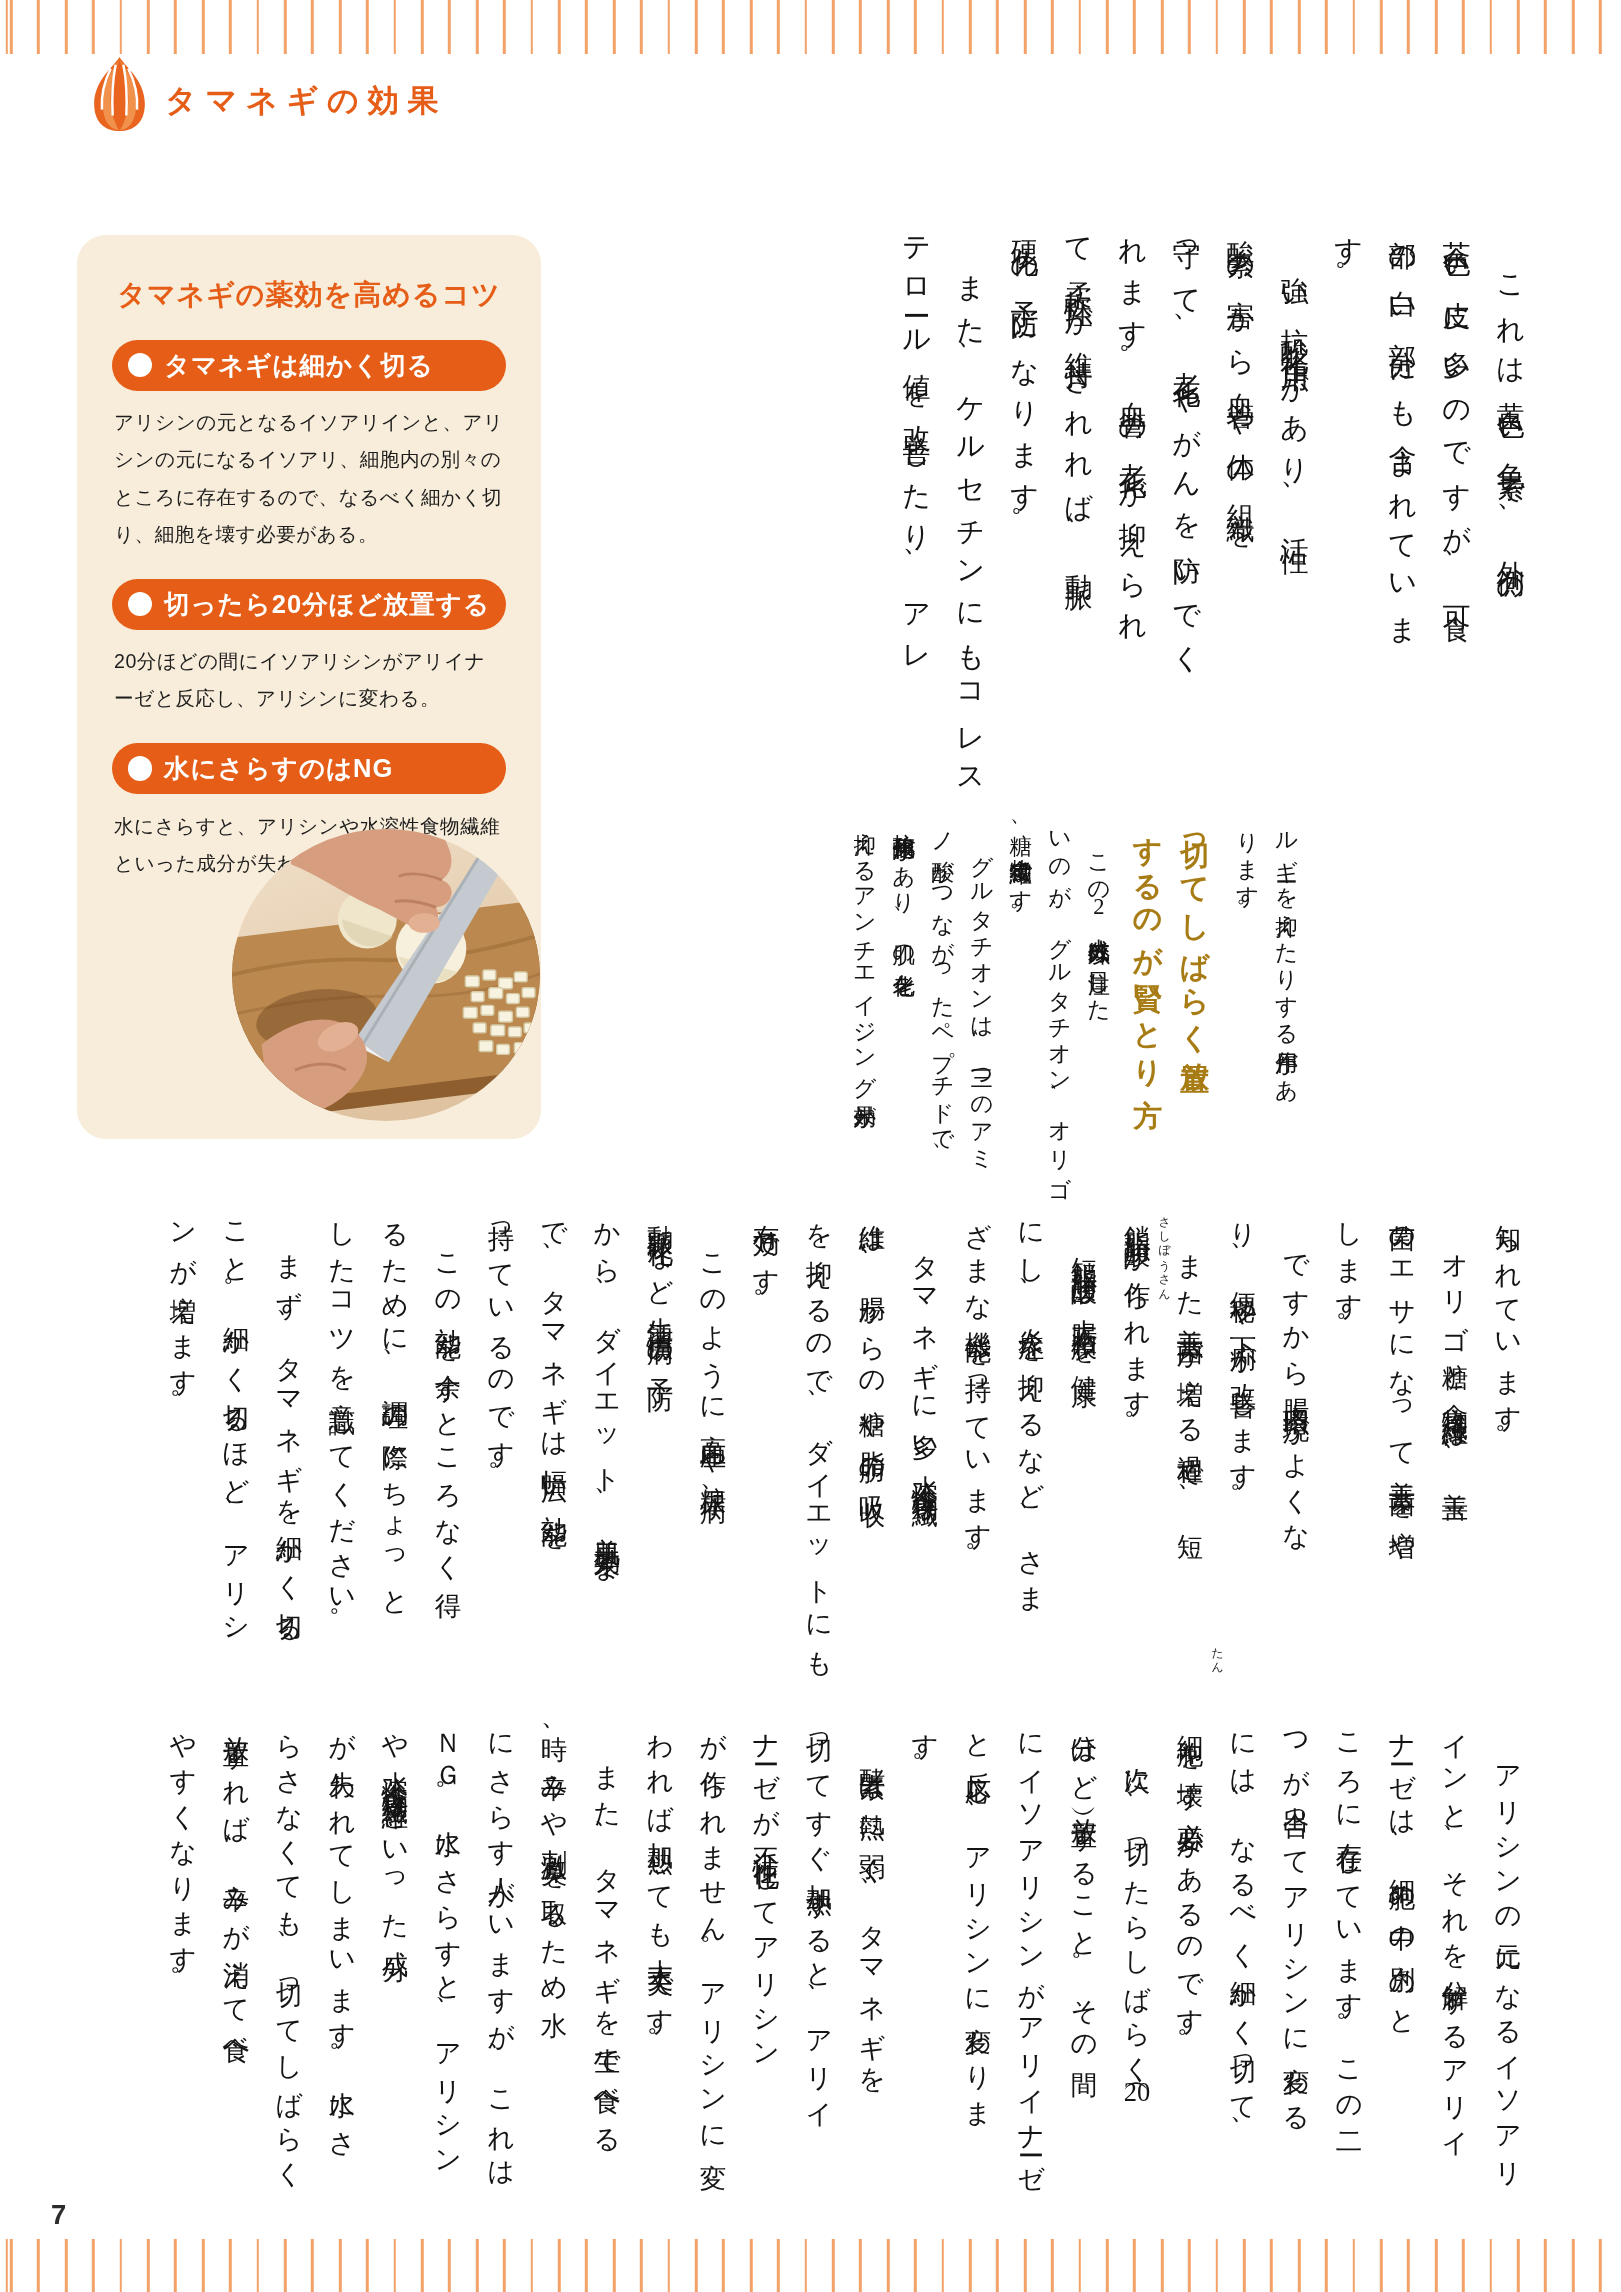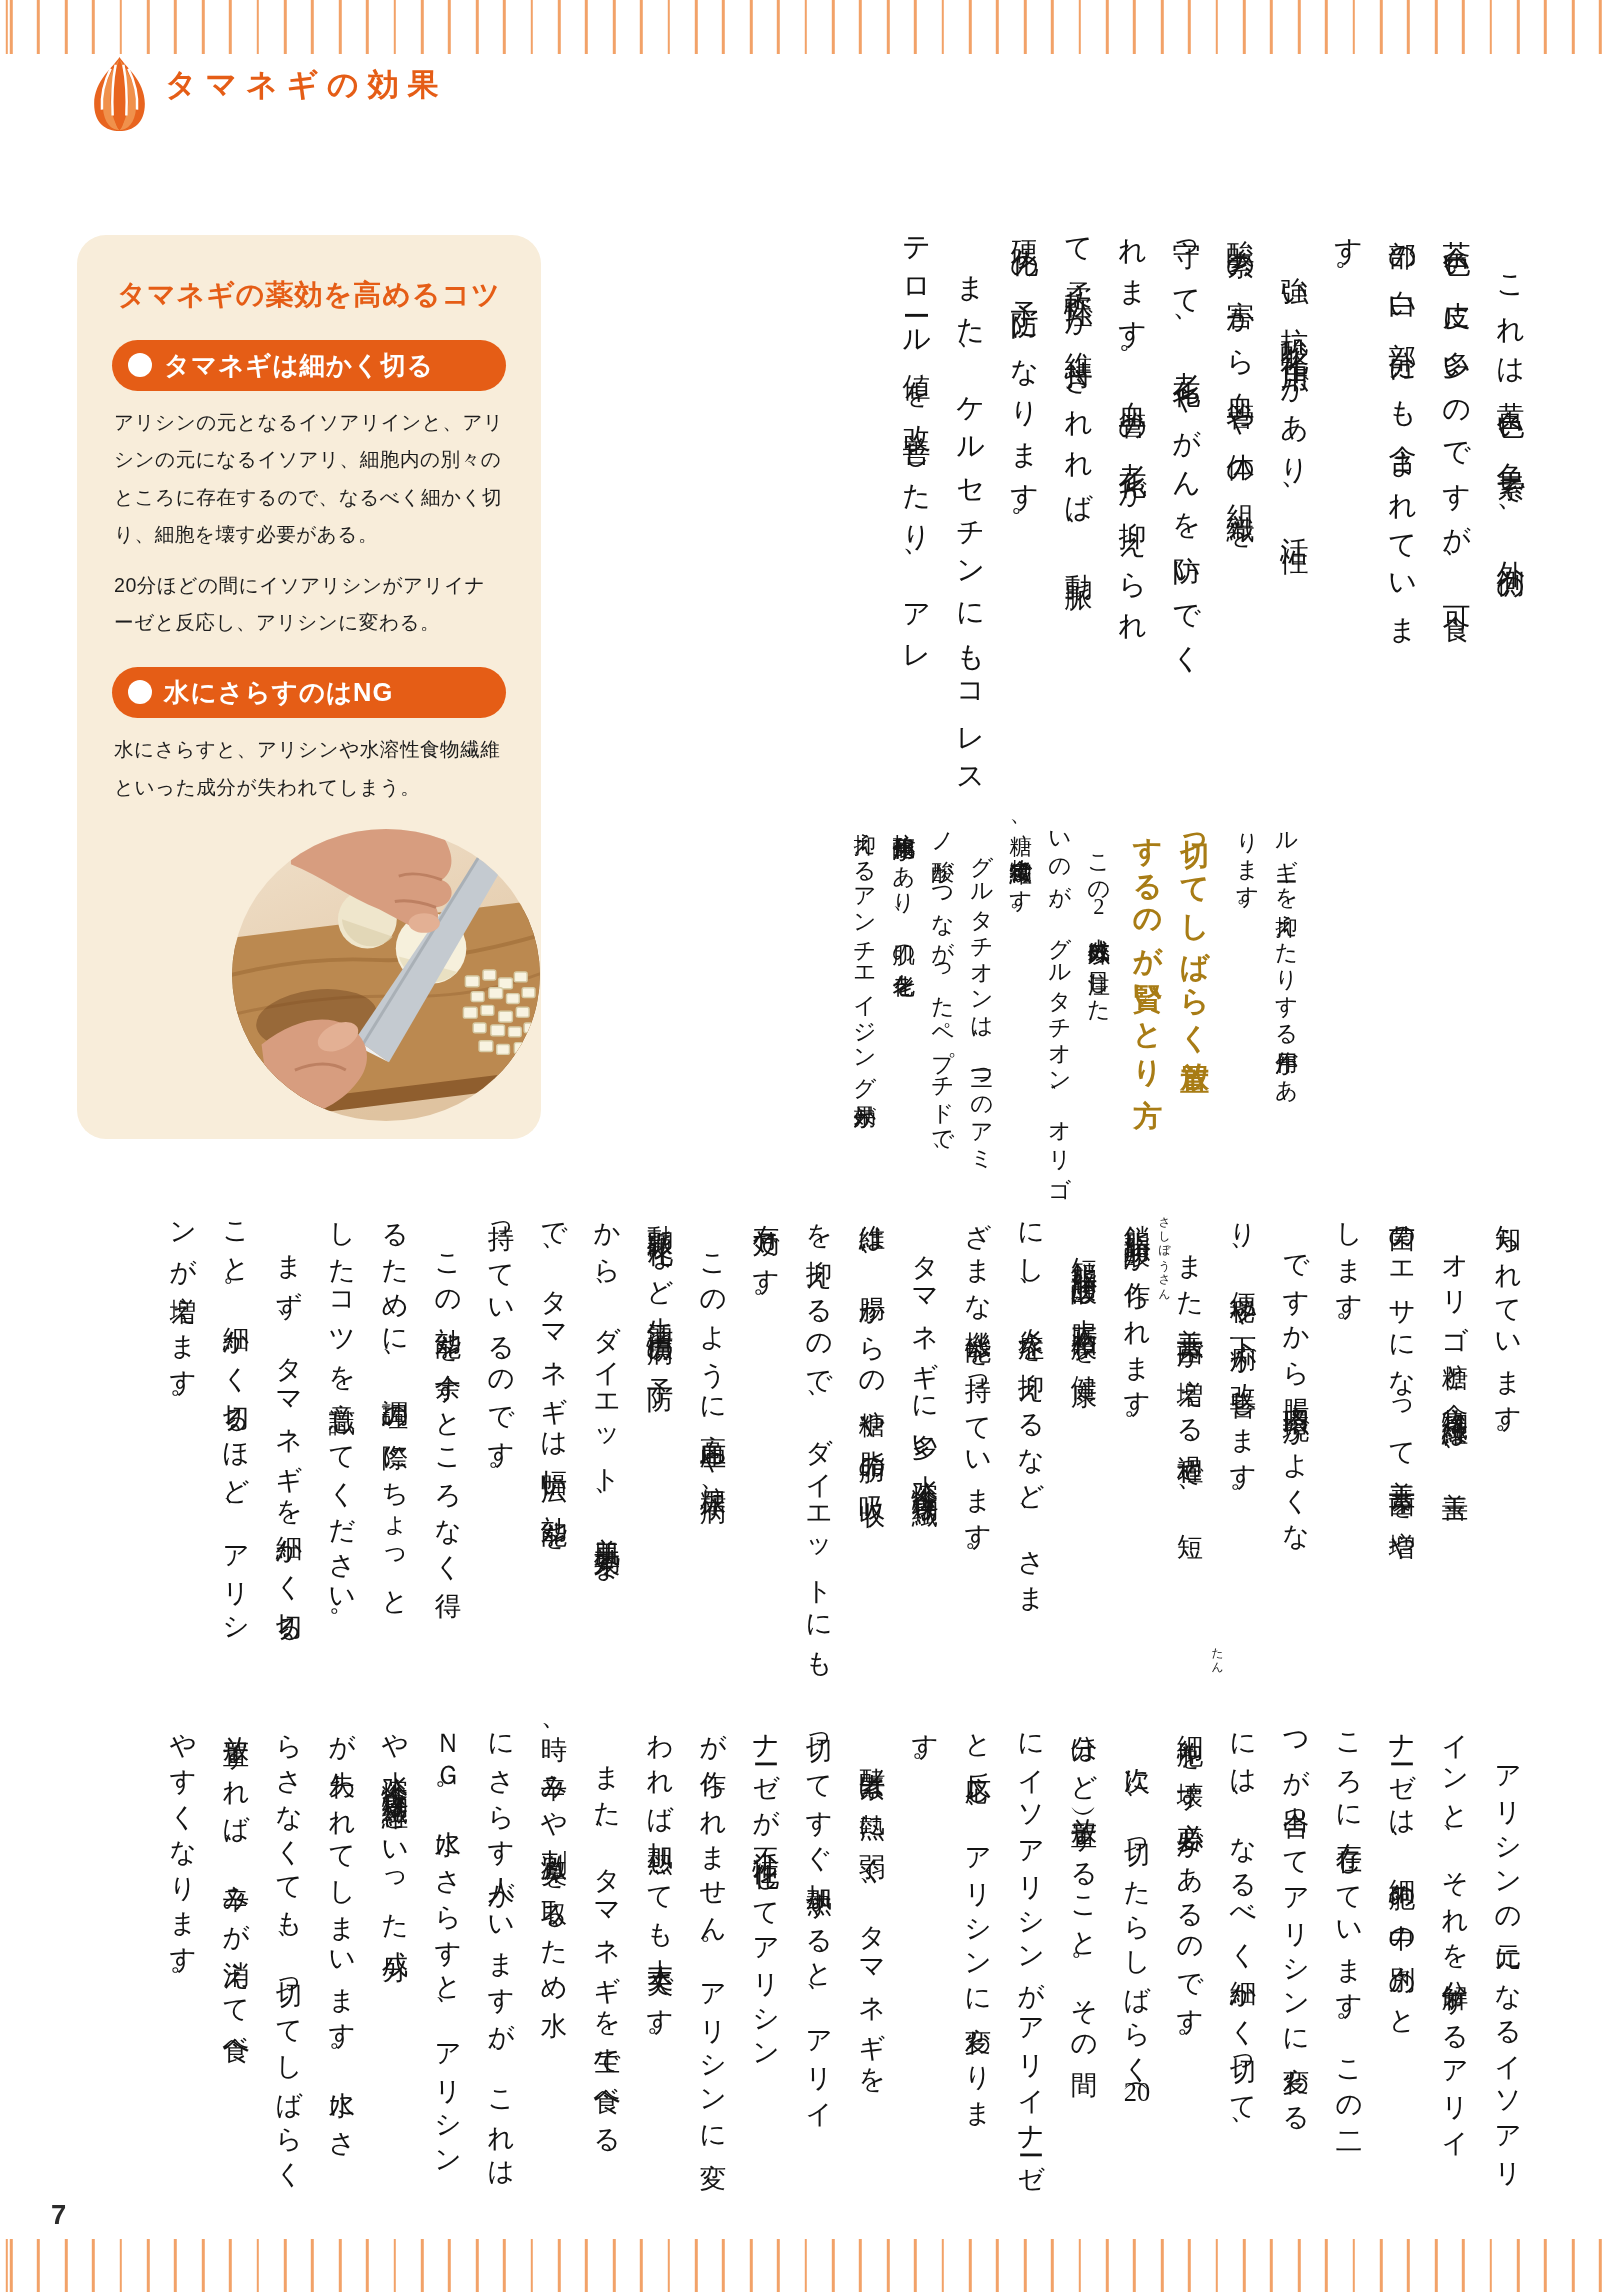--- a/index.html
+++ b/index.html
@@ -11,21 +11,21 @@
   .stripes{
     position:absolute;left:0;width:1621px;height:54px;
     background:repeating-linear-gradient(90deg,#f2a268 0px,#f2a268 2.9px,transparent 2.9px,transparent 27.4px);
     background-position:9.8px 0;
   }
   .stripes.top{top:0;}
   .stripes.bottom{bottom:0;}
   
   .hdr-icon{position:absolute;left:90px;top:55px;width:59px;height:78px;}
   .page-title{
-    position:absolute;left:165px;top:64px;margin:0;
+    position:absolute;left:165px;top:80px;margin:0;
     font-size:31px;font-weight:900;color:#e55d16;letter-spacing:8.8px;
   }
   
   .tips-box{
     position:absolute;left:77px;top:235px;width:464px;height:904px;
     background:#f8edda;border-radius:29px;
   }
   .tips-title{
     margin:41px 0 0 0;text-align:center;font-size:28px;font-weight:900;
     color:#e55d16;letter-spacing:1px;
@@ -95,20 +95,24 @@
 
   <section class="tip">
     <h3 class="tip-pill">
       <span class="tip-bullet"></span>
       <span>タマネギは細かく切る</span>
     </h3>
     <p class="tip-body">アリシンの元となるイソアリインと、アリシンの元になるイソアリ、細胞内の別々のところに存在するので、なるべく細かく切り、細胞を壊す必要がある。</p>
   </section>
 
   <section class="tip">
+    <h3 class="tip-pill">
+      <span class="tip-bullet"></span>
+      <span>切ったら20分ほど放置する</span>
+    </h3>
     <p class="tip-body">20分ほどの間にイソアリシンがアリイナーゼと反応し、アリシンに変わる。</p>
   </section>
 
   <section class="tip">
     <h3 class="tip-pill">
       <span class="tip-bullet"></span>
       <span>水にさらすのはNG</span>
     </h3>
     <p class="tip-body">水にさらすと、アリシンや水溶性食物繊維といった成分が失われてしまう。</p>
   </section>

